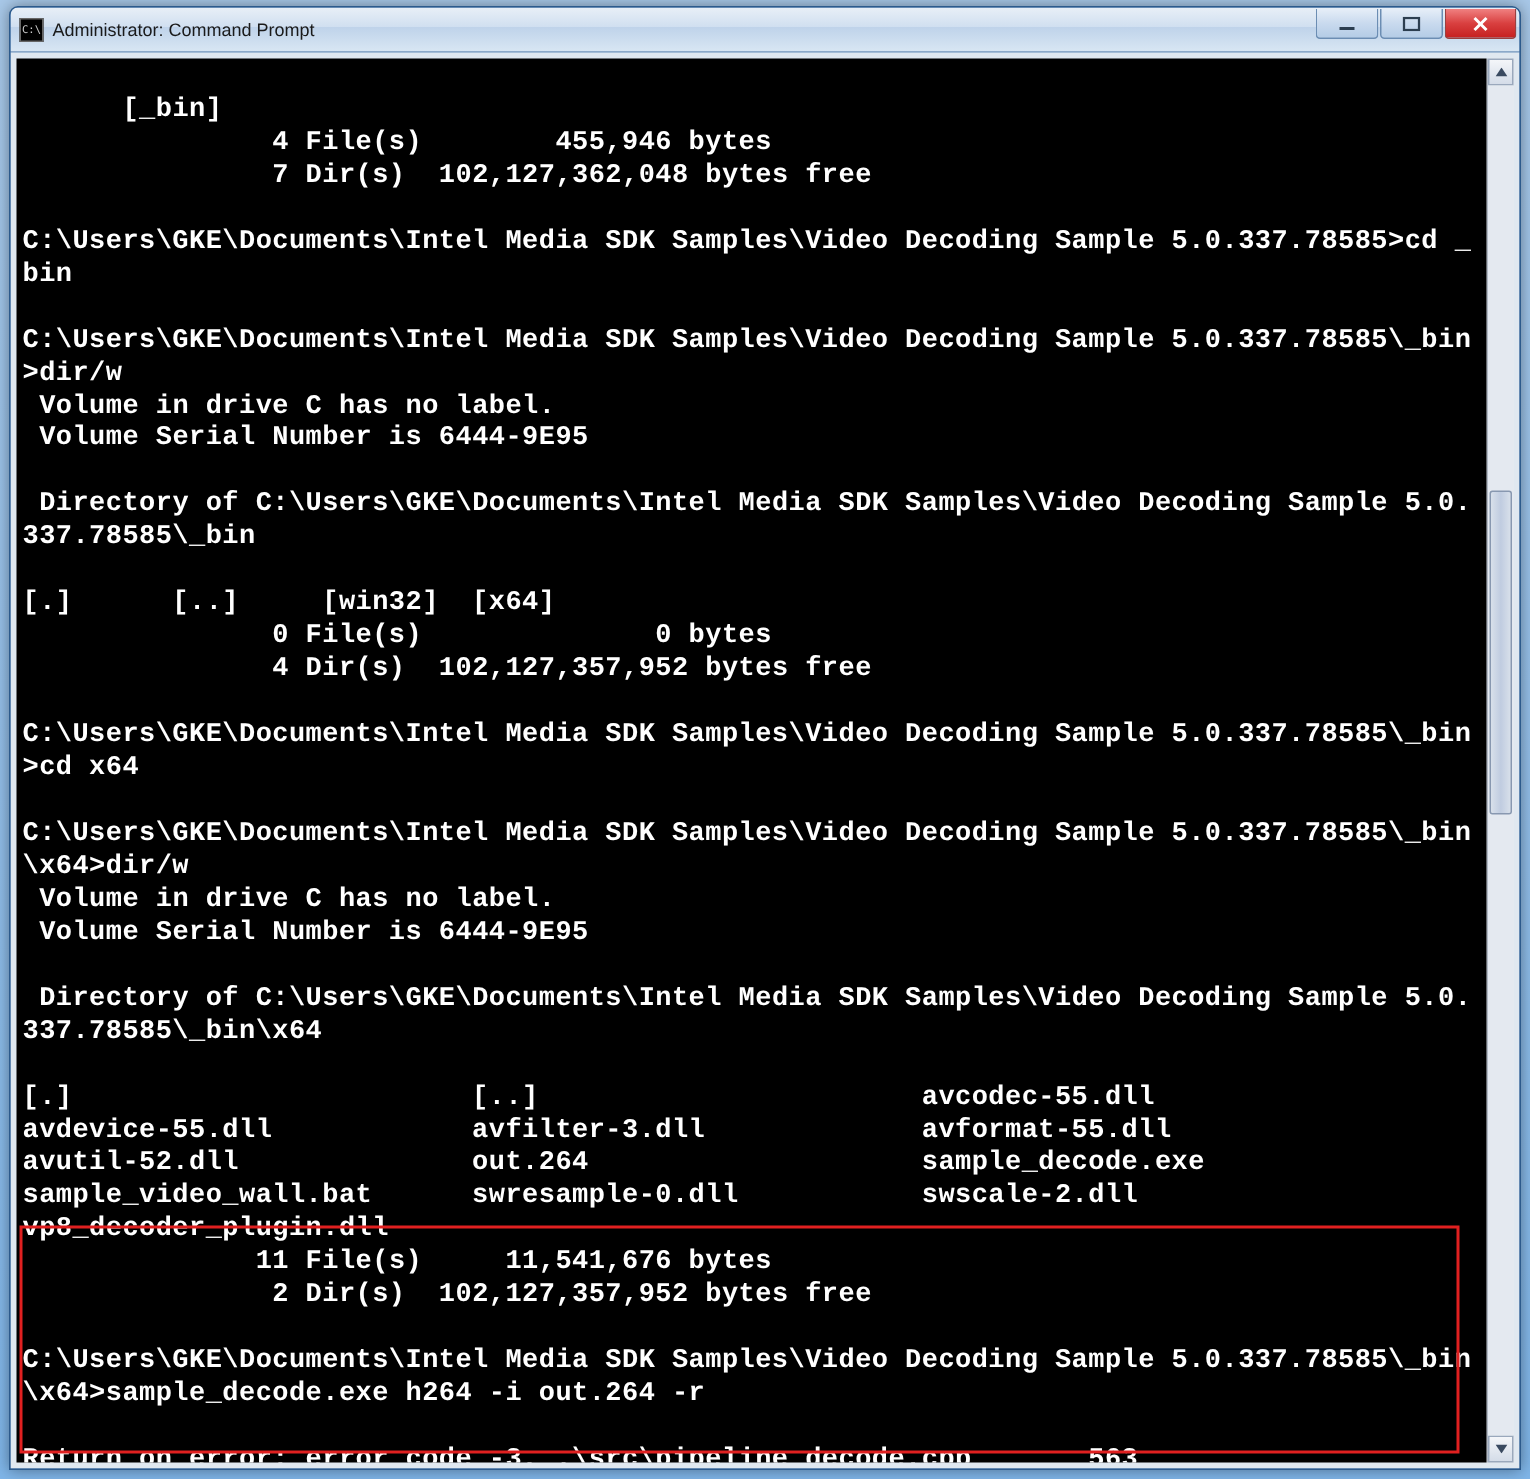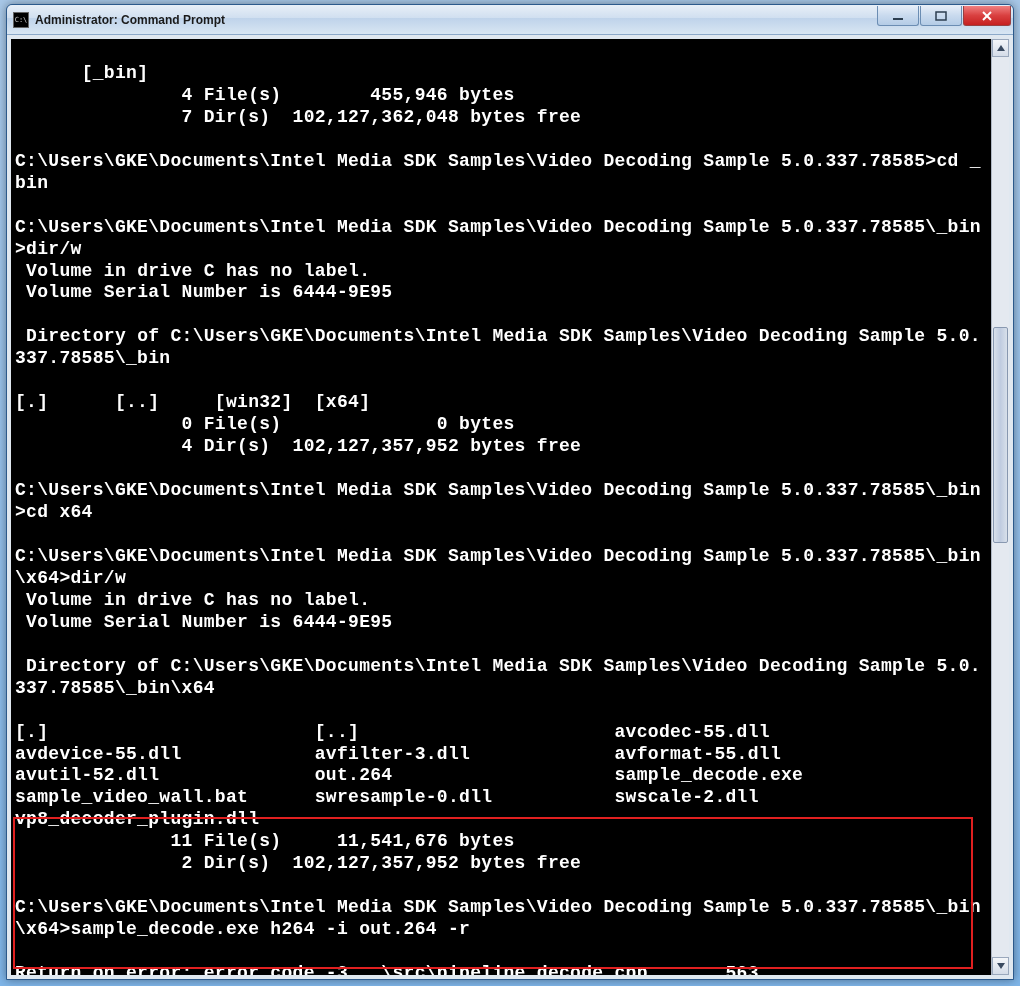--- a/index.html
+++ b/index.html
@@ -44,21 +44,20 @@
     align-items: center;
     justify-content: center;
     font-size: 7px;
     color: #ccc;
     font-family: monospace;
   }
   .title-text {
     font-size: 12px;
     color: #1a1a1a;
     flex: 1;
-    font-weight: bold;
   }
   .win-controls {
     display: flex;
     height: 100%;
     align-items: flex-start;
     padding-top: 1px;
   }
   .win-btn {
     width: 42px;
     height: 20px;

